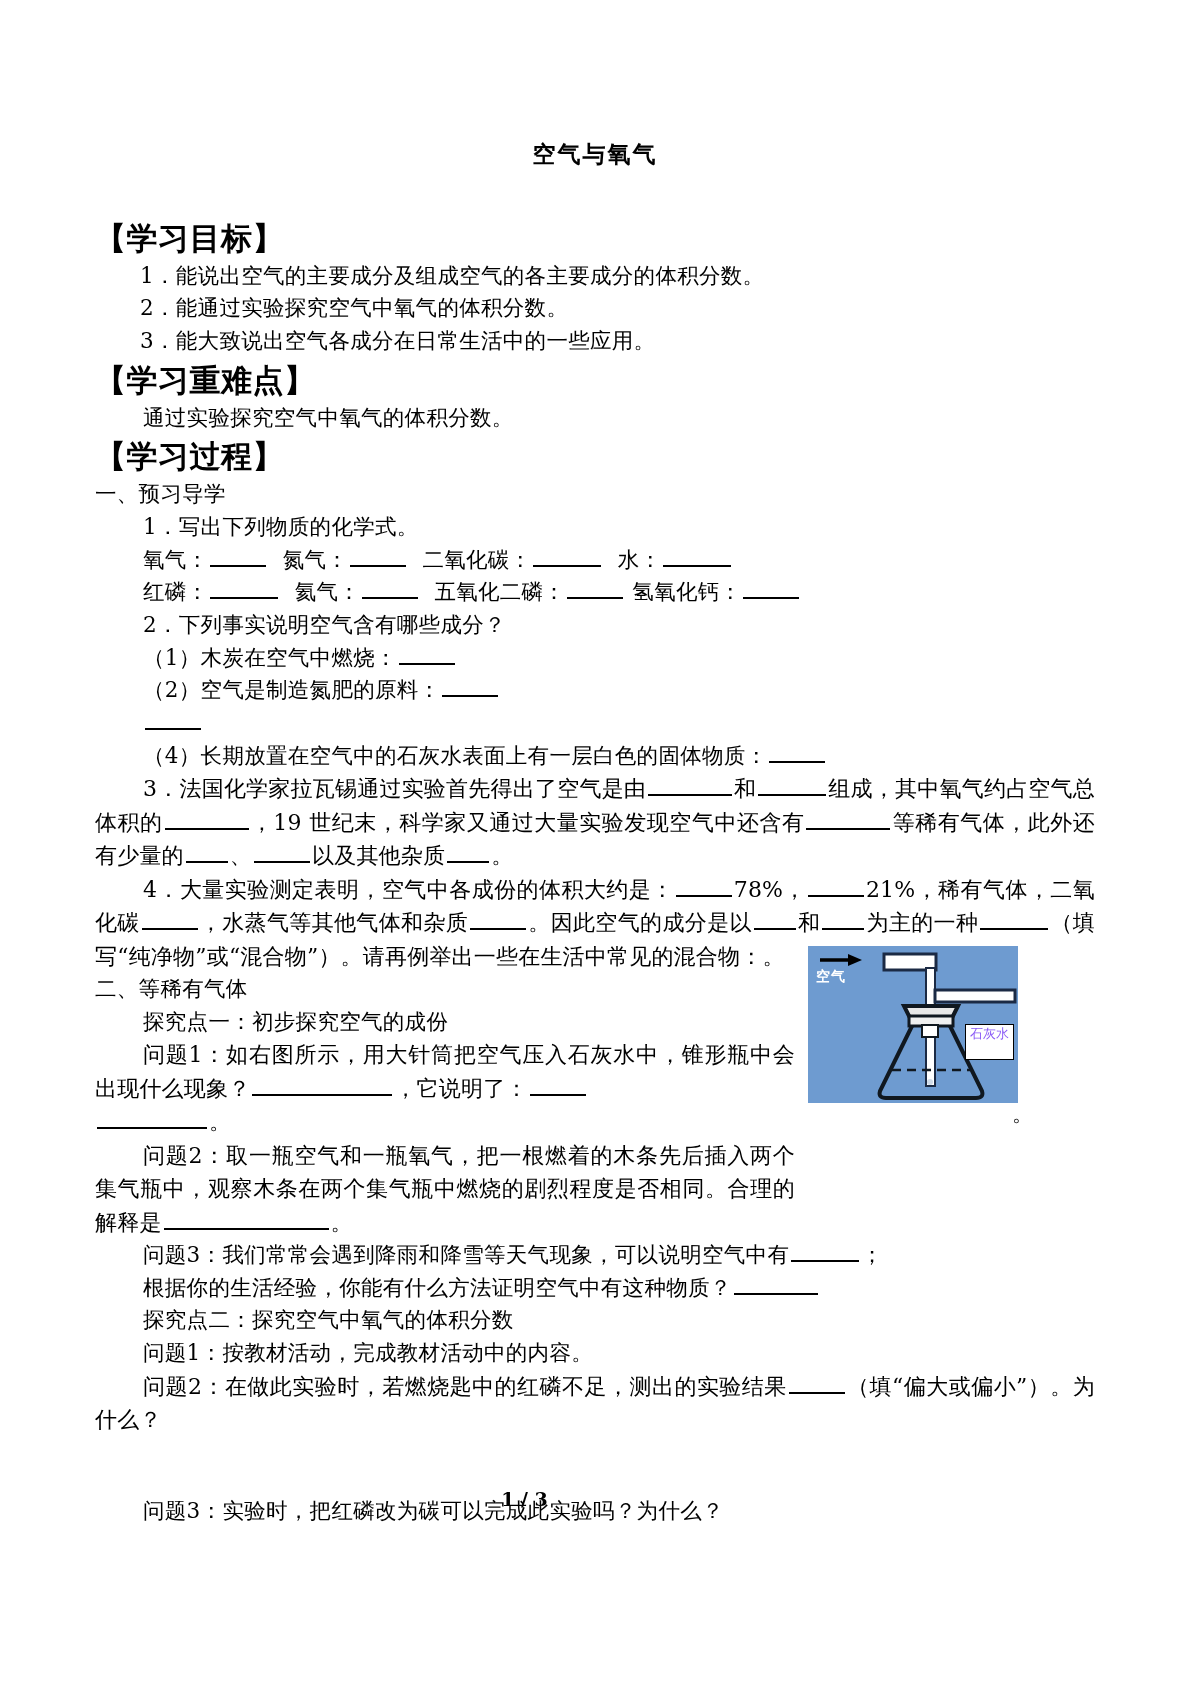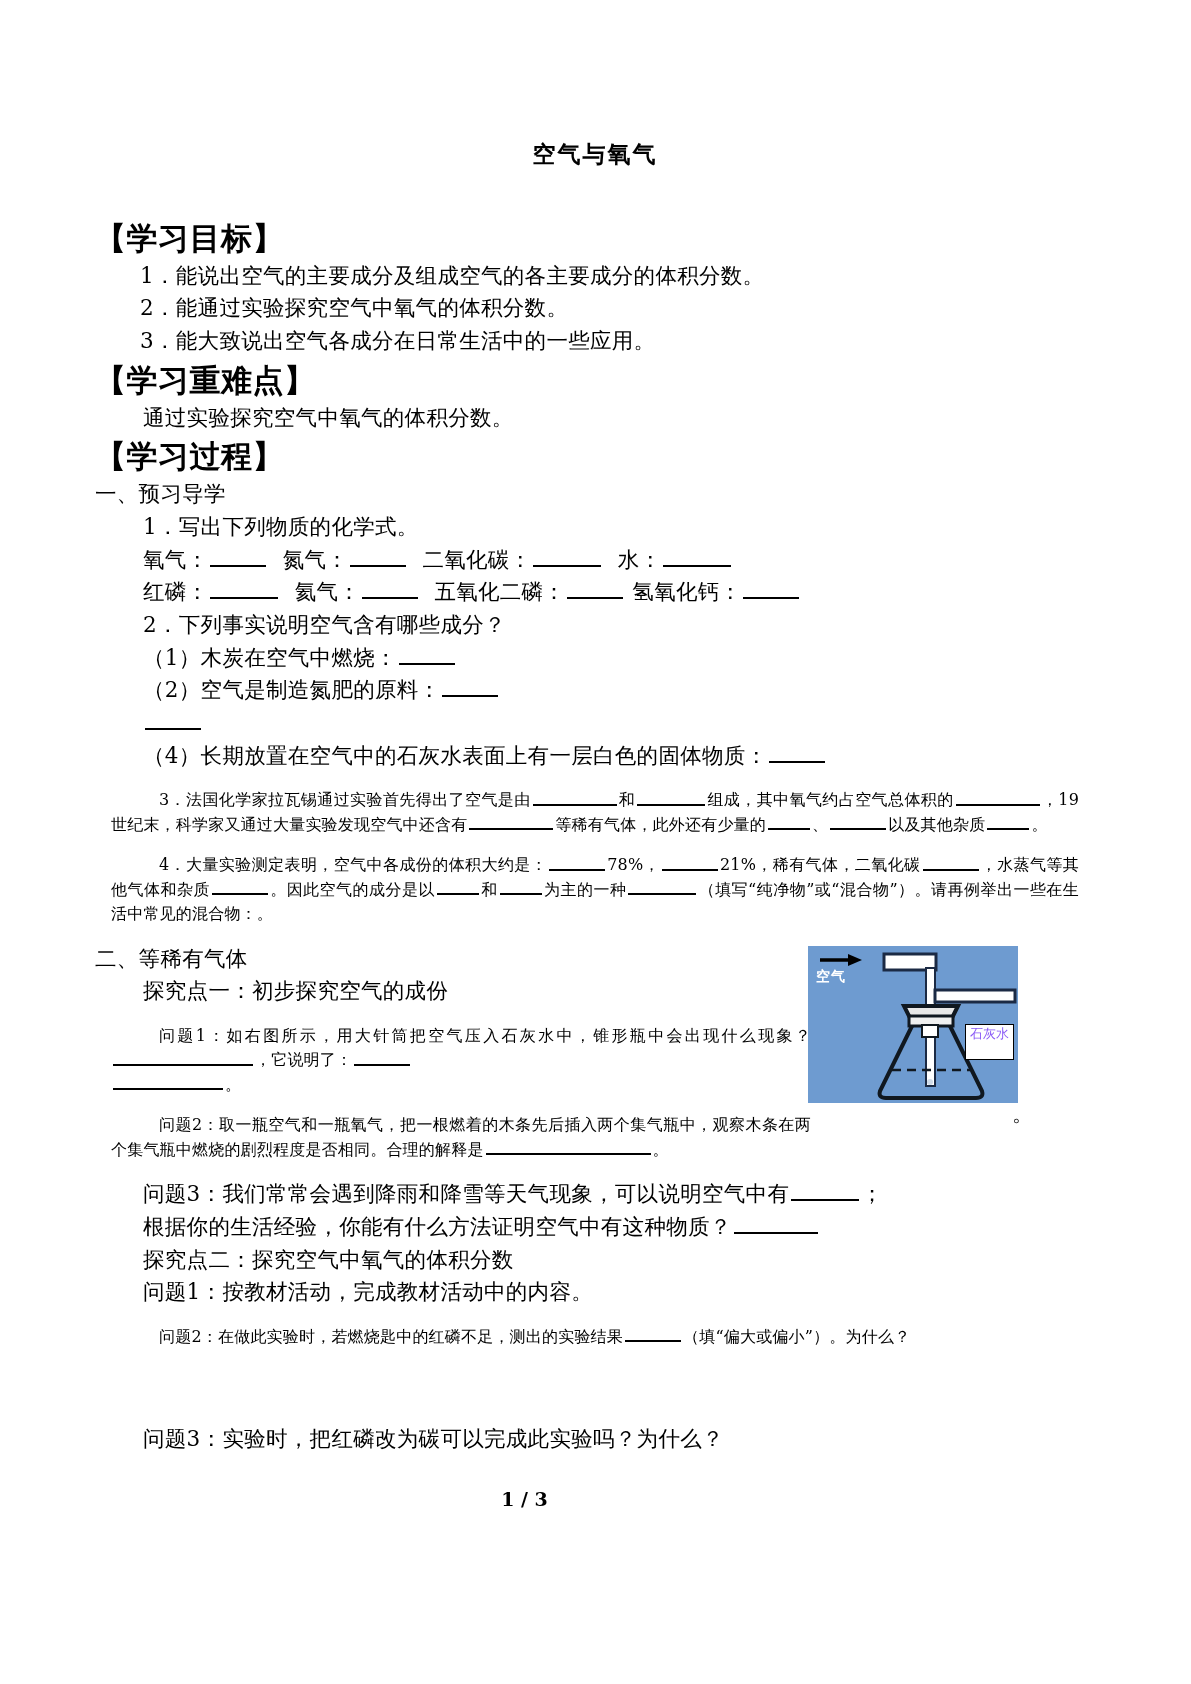--- a/index.html
+++ b/index.html
@@ -47,23 +47,23 @@
     font-size: 21.5px;
     line-height: 1.52;
     margin: 0;
     letter-spacing: 0.3px;
     text-align: justify;
   }
   .indent1 { text-indent: 0; padding-left: 45px; }
   .indent2 { text-indent: 0; padding-left: 48px; }
   .noindent { padding-left: 0; }
   .flow {
-    font-size: 16px;
+    font-size: 22px;
     line-height: 1.52;
-    margin: 16px;
+    margin: 0;
     text-align: justify;
     text-justify: inter-ideograph;
     letter-spacing: 0.2px;
   }
   .flow-indent { text-indent: 48px; }
   .blank {
     display: inline-block;
     border-bottom: 2px solid #000;
     vertical-align: baseline;
     height: 0.95em;

